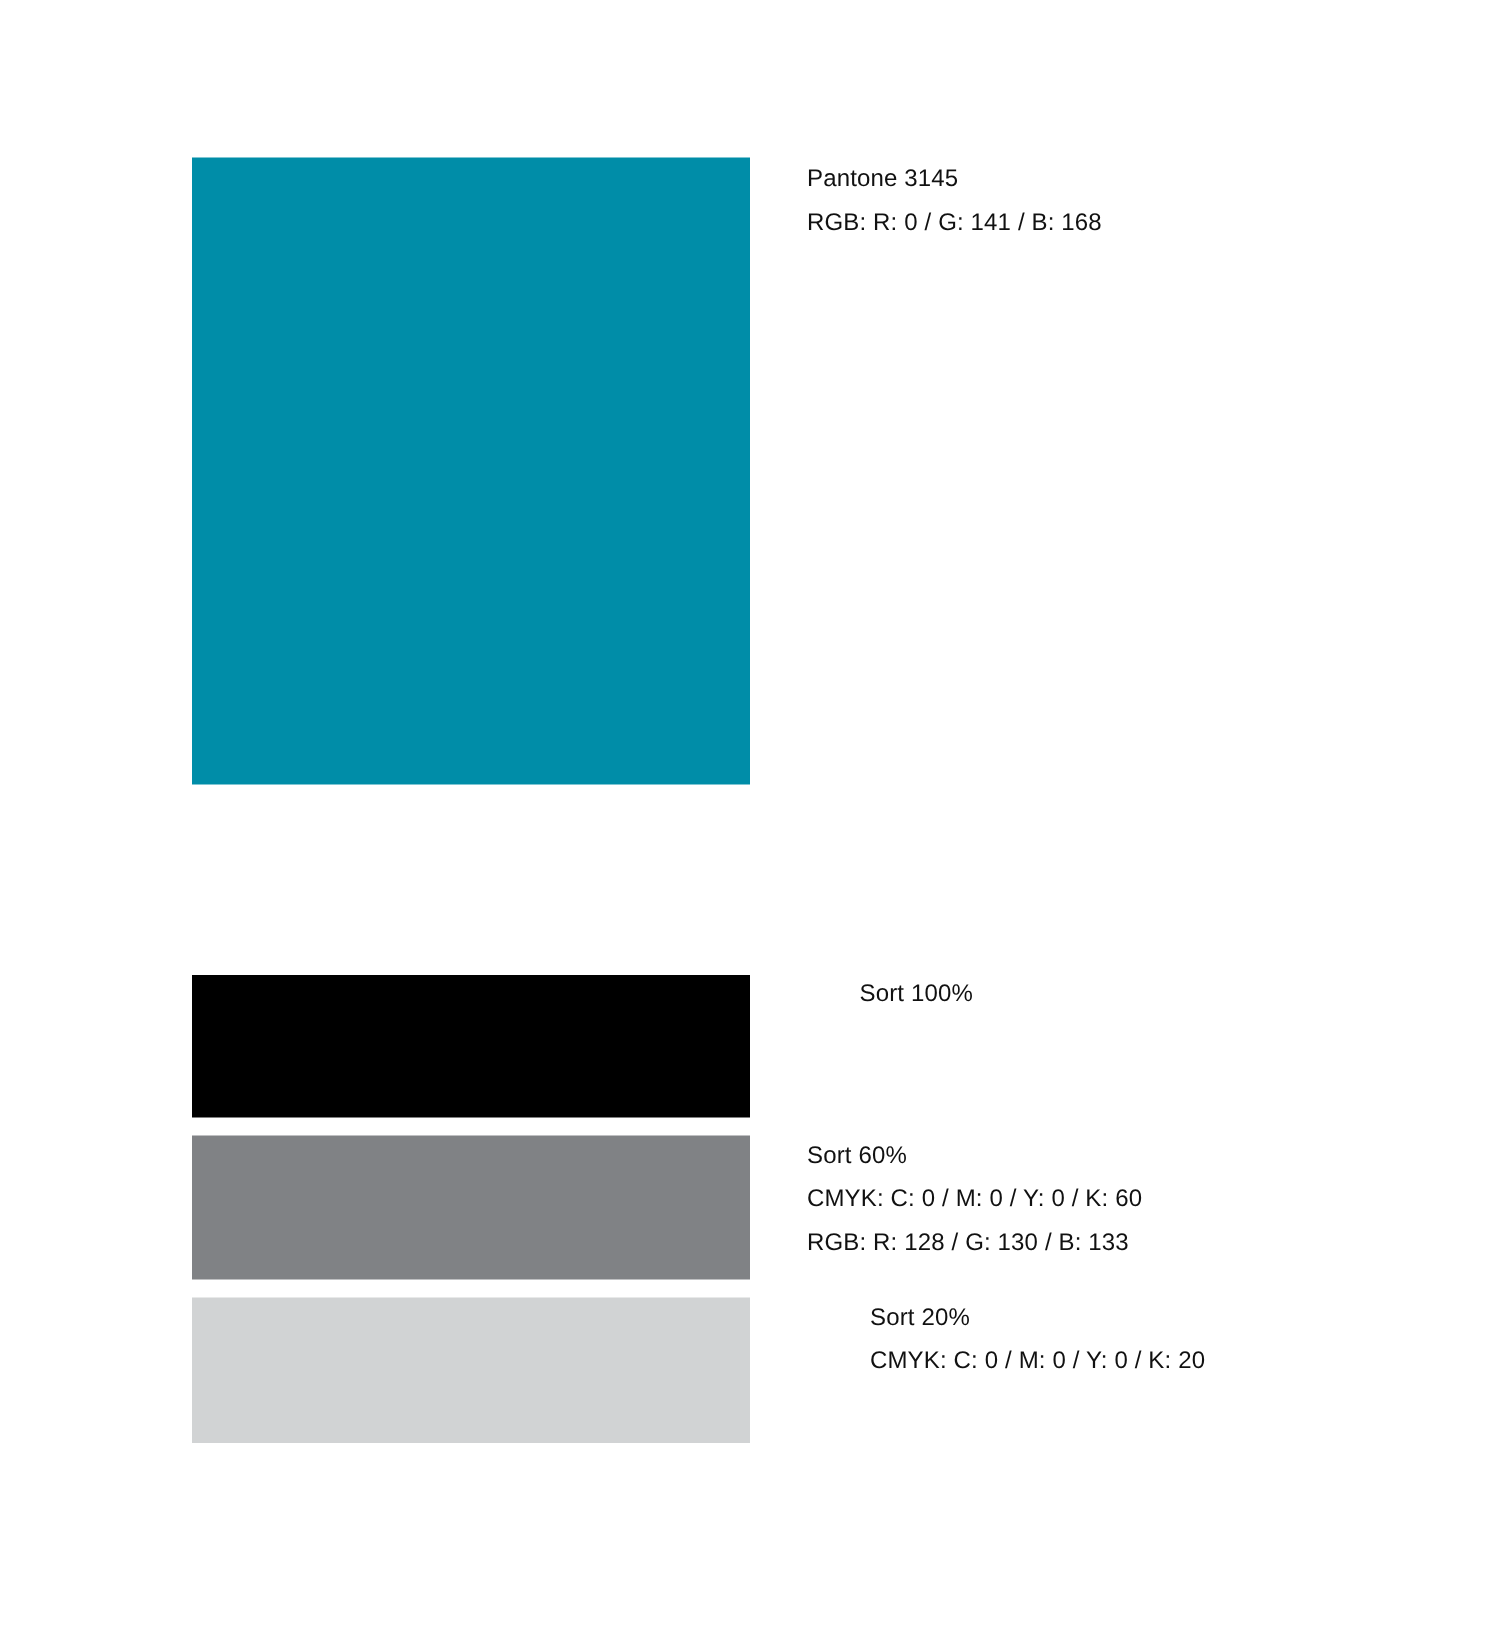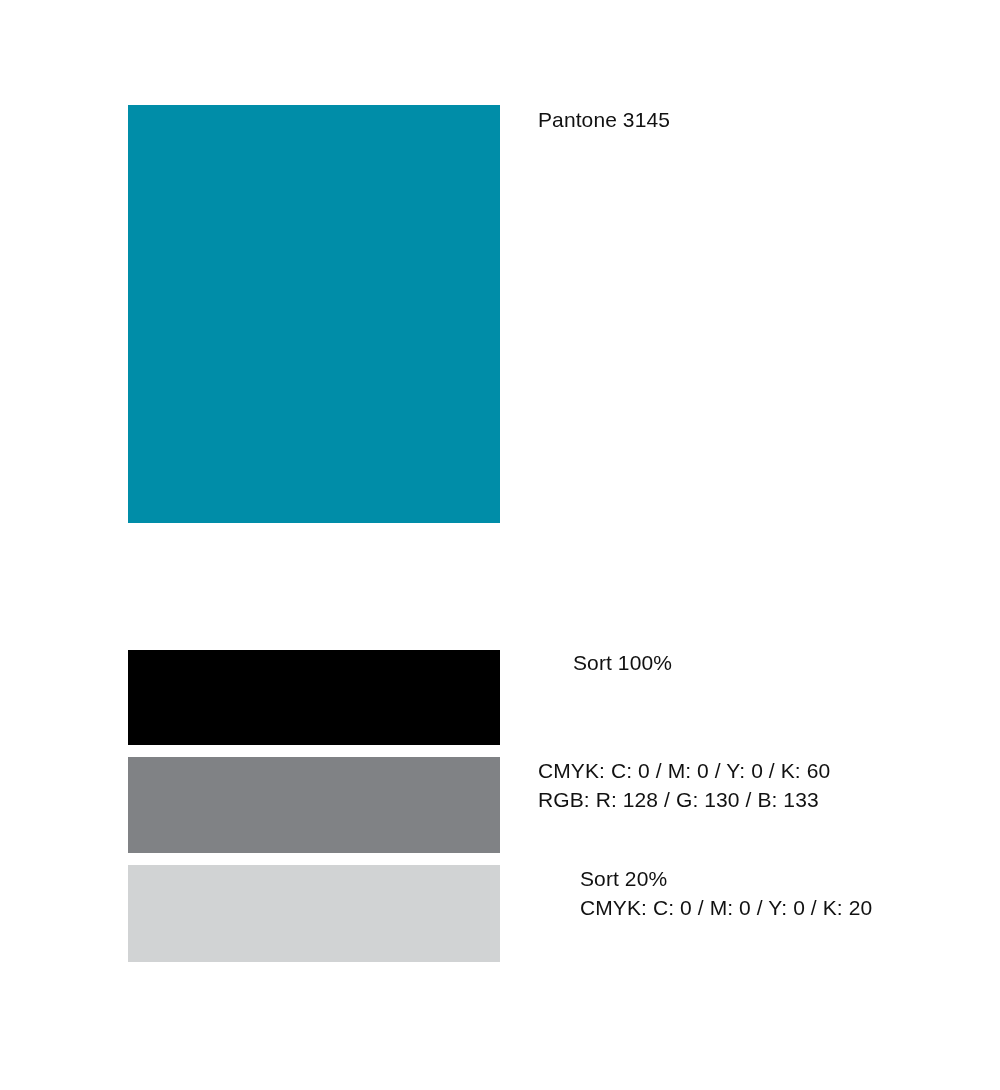--- a/index.html
+++ b/index.html
@@ -32,21 +32,21 @@
   .swatch-black   { top: 650px; height: 95px;  }
   .swatch-gray60  { top: 757px; height: 96px;  }
   .swatch-gray20  { top: 865px; height: 97px;  }
 
   
   .spec {
     position: absolute;
     left: 538px;
     width: 430px;
     color: #111111;
-    font-size: 21px;
+    font-size: 16px;
     line-height: 29px;
     letter-spacing: 0.1px;
     font-weight: 400;
   }
 
   .spec-primary { top: 105px; }
   .spec-black   { top: 648px; }
   .spec-gray60  { top: 756px; }
   .spec-gray20  { top: 864px; margin-left: 42px; }
 
@@ -62,31 +62,33 @@
 </style>
 </head>
 <body style="background: rgb(255, 255, 255);">
 
 <div class="page">
 
   <div class="swatch swatch-primary" style="background-color: rgb(0, 141, 168);"></div>
 
   <div class="spec spec-primary" style="color: rgb(17, 17, 17);">
     <span class="spec-name">Pantone 3145</span>
+    <span class="spec-line">RGB: R: 0 / G: 141 / B: 168</span>
   </div>
 
   <div class="swatch swatch-black" style="background-color: rgb(0, 0, 0);"></div>
 
   <div class="spec spec-black" style="color: rgb(17, 17, 17); margin-left: 35px;">
     <span class="spec-name">Sort 100%</span>
   </div>
 
   <div class="swatch swatch-gray60" style="background-color: rgb(128, 130, 133);"></div>
 
   <div class="spec spec-gray60" style="color: rgb(17, 17, 17);">
+    <span class="spec-name">Sort 60%</span>
     <span class="spec-line">CMYK: C: 0 / M: 0 / Y: 0 / K: 60</span>
     <span class="spec-line">RGB: R: 128 / G: 130 / B: 133</span>
   </div>
 
   <div class="swatch swatch-gray20" style="background-color: rgb(209, 211, 212);"></div>
 
   <div class="spec spec-gray20" style="color: rgb(17, 17, 17);">
     <span class="spec-name">Sort 20%</span>
     <span class="spec-line">CMYK: C: 0 / M: 0 / Y: 0 / K: 20</span>
   </div>

